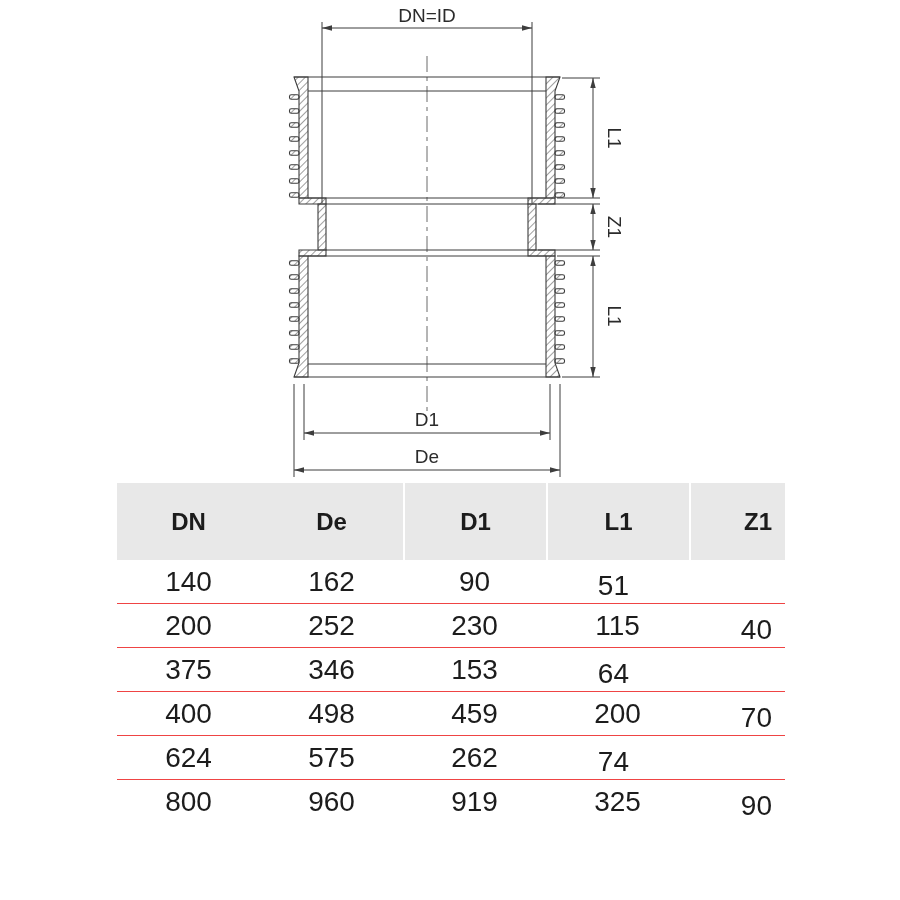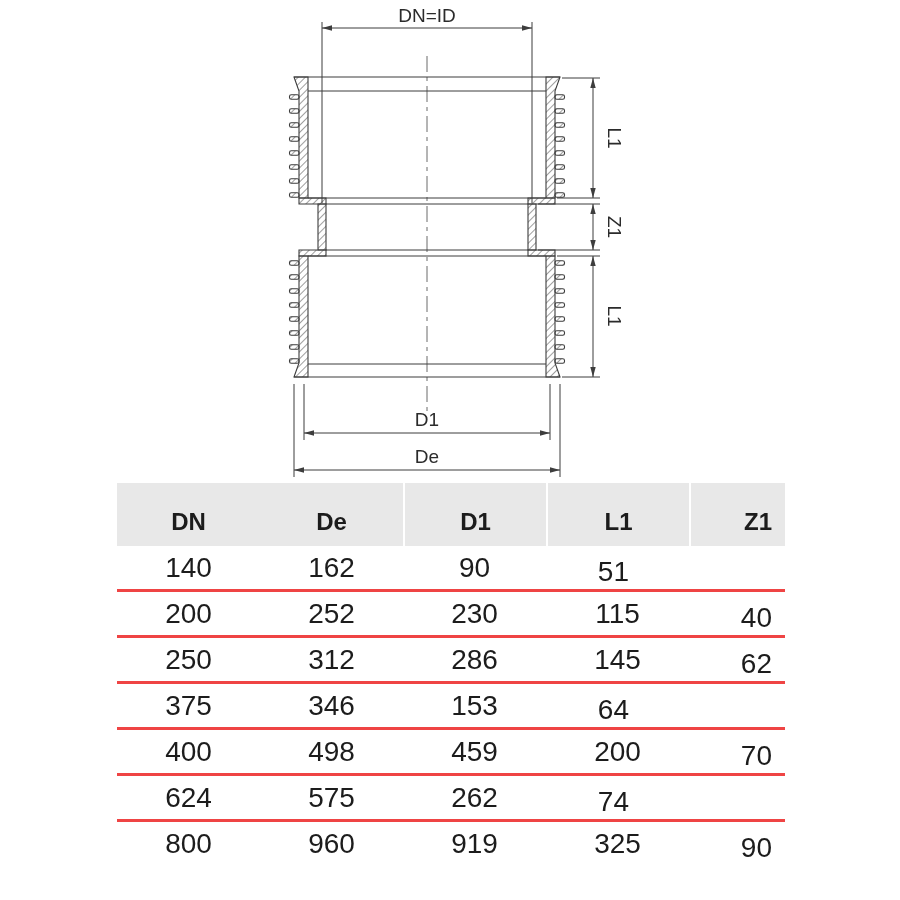--- a/index.html
+++ b/index.html
@@ -13,27 +13,27 @@
   .ln{stroke:#3d3d3d;stroke-width:1.2;fill:none;}
   .thin{stroke:#3d3d3d;stroke-width:1;fill:none;}
   .hatched{fill:url(#hatch);stroke:#3d3d3d;stroke-width:1.1;}
   .dim{stroke:#3d3d3d;stroke-width:1;fill:none;}
   .arr{fill:#3d3d3d;stroke:none;}
   .centerline{stroke:#6a6a6a;stroke-width:1;stroke-dasharray:16 5 4 5;fill:none;}
   .dimtext{font-family:"Liberation Sans",sans-serif;font-size:19px;fill:#2b2b2b;}
 
   
   .spec-table{position:absolute;left:117px;top:483px;width:668px;}
-  .thead{display:flex;height:63px;background:#e8e8e8;}
+  .thead{display:flex;height:77px;background:#e8e8e8;}
   .hcell{flex:0 0 143px;box-sizing:border-box;text-align:center;line-height:77px;
          font-weight:bold;font-size:24px;color:#1c1c1c;}
   .hcell.sep{border-left:2px solid #ffffff;}
   .hcell.last{flex:0 0 96px;text-align:right;padding-right:13px;}
   .tbody{display:block;}
-  .trow{display:flex;height:43px;border-top:3px solid #ef4444;}
+  .trow{display:flex;height:43px;border-top:1px solid #ef4444;}
   .trow:first-child{border-top:none;}
   .tcell{flex:0 0 143px;box-sizing:border-box;text-align:center;line-height:43px;
          font-size:28px;color:#1c1c1c;}
   .tcell.last{flex:0 0 96px;text-align:right;padding-right:13px;transform:translateY(4px);}
 </style>
 </head>
 <body>
 
 <svg class="diagram" width="900" height="483" viewBox="0 0 900 483" xmlns="http://www.w3.org/2000/svg">
   <defs>
@@ -170,27 +170,20 @@
         <div class="tcell last">51</div>
       </div>
       <div class="trow">
         <div class="tcell">200</div>
         <div class="tcell">252</div>
         <div class="tcell">230</div>
         <div class="tcell">115</div>
         <div class="tcell last">40</div>
       </div>
       <div class="trow">
-        <div class="tcell">250</div>
-        <div class="tcell">312</div>
-        <div class="tcell">286</div>
-        <div class="tcell">145</div>
-        <div class="tcell last">62</div>
-      </div>
-      <div class="trow">
         <div class="tcell">375</div>
         <div class="tcell">346</div>
         <div class="tcell">153</div>
         <div class="tcell last">64</div>
       </div>
       <div class="trow">
         <div class="tcell">400</div>
         <div class="tcell">498</div>
         <div class="tcell">459</div>
         <div class="tcell">200</div>

